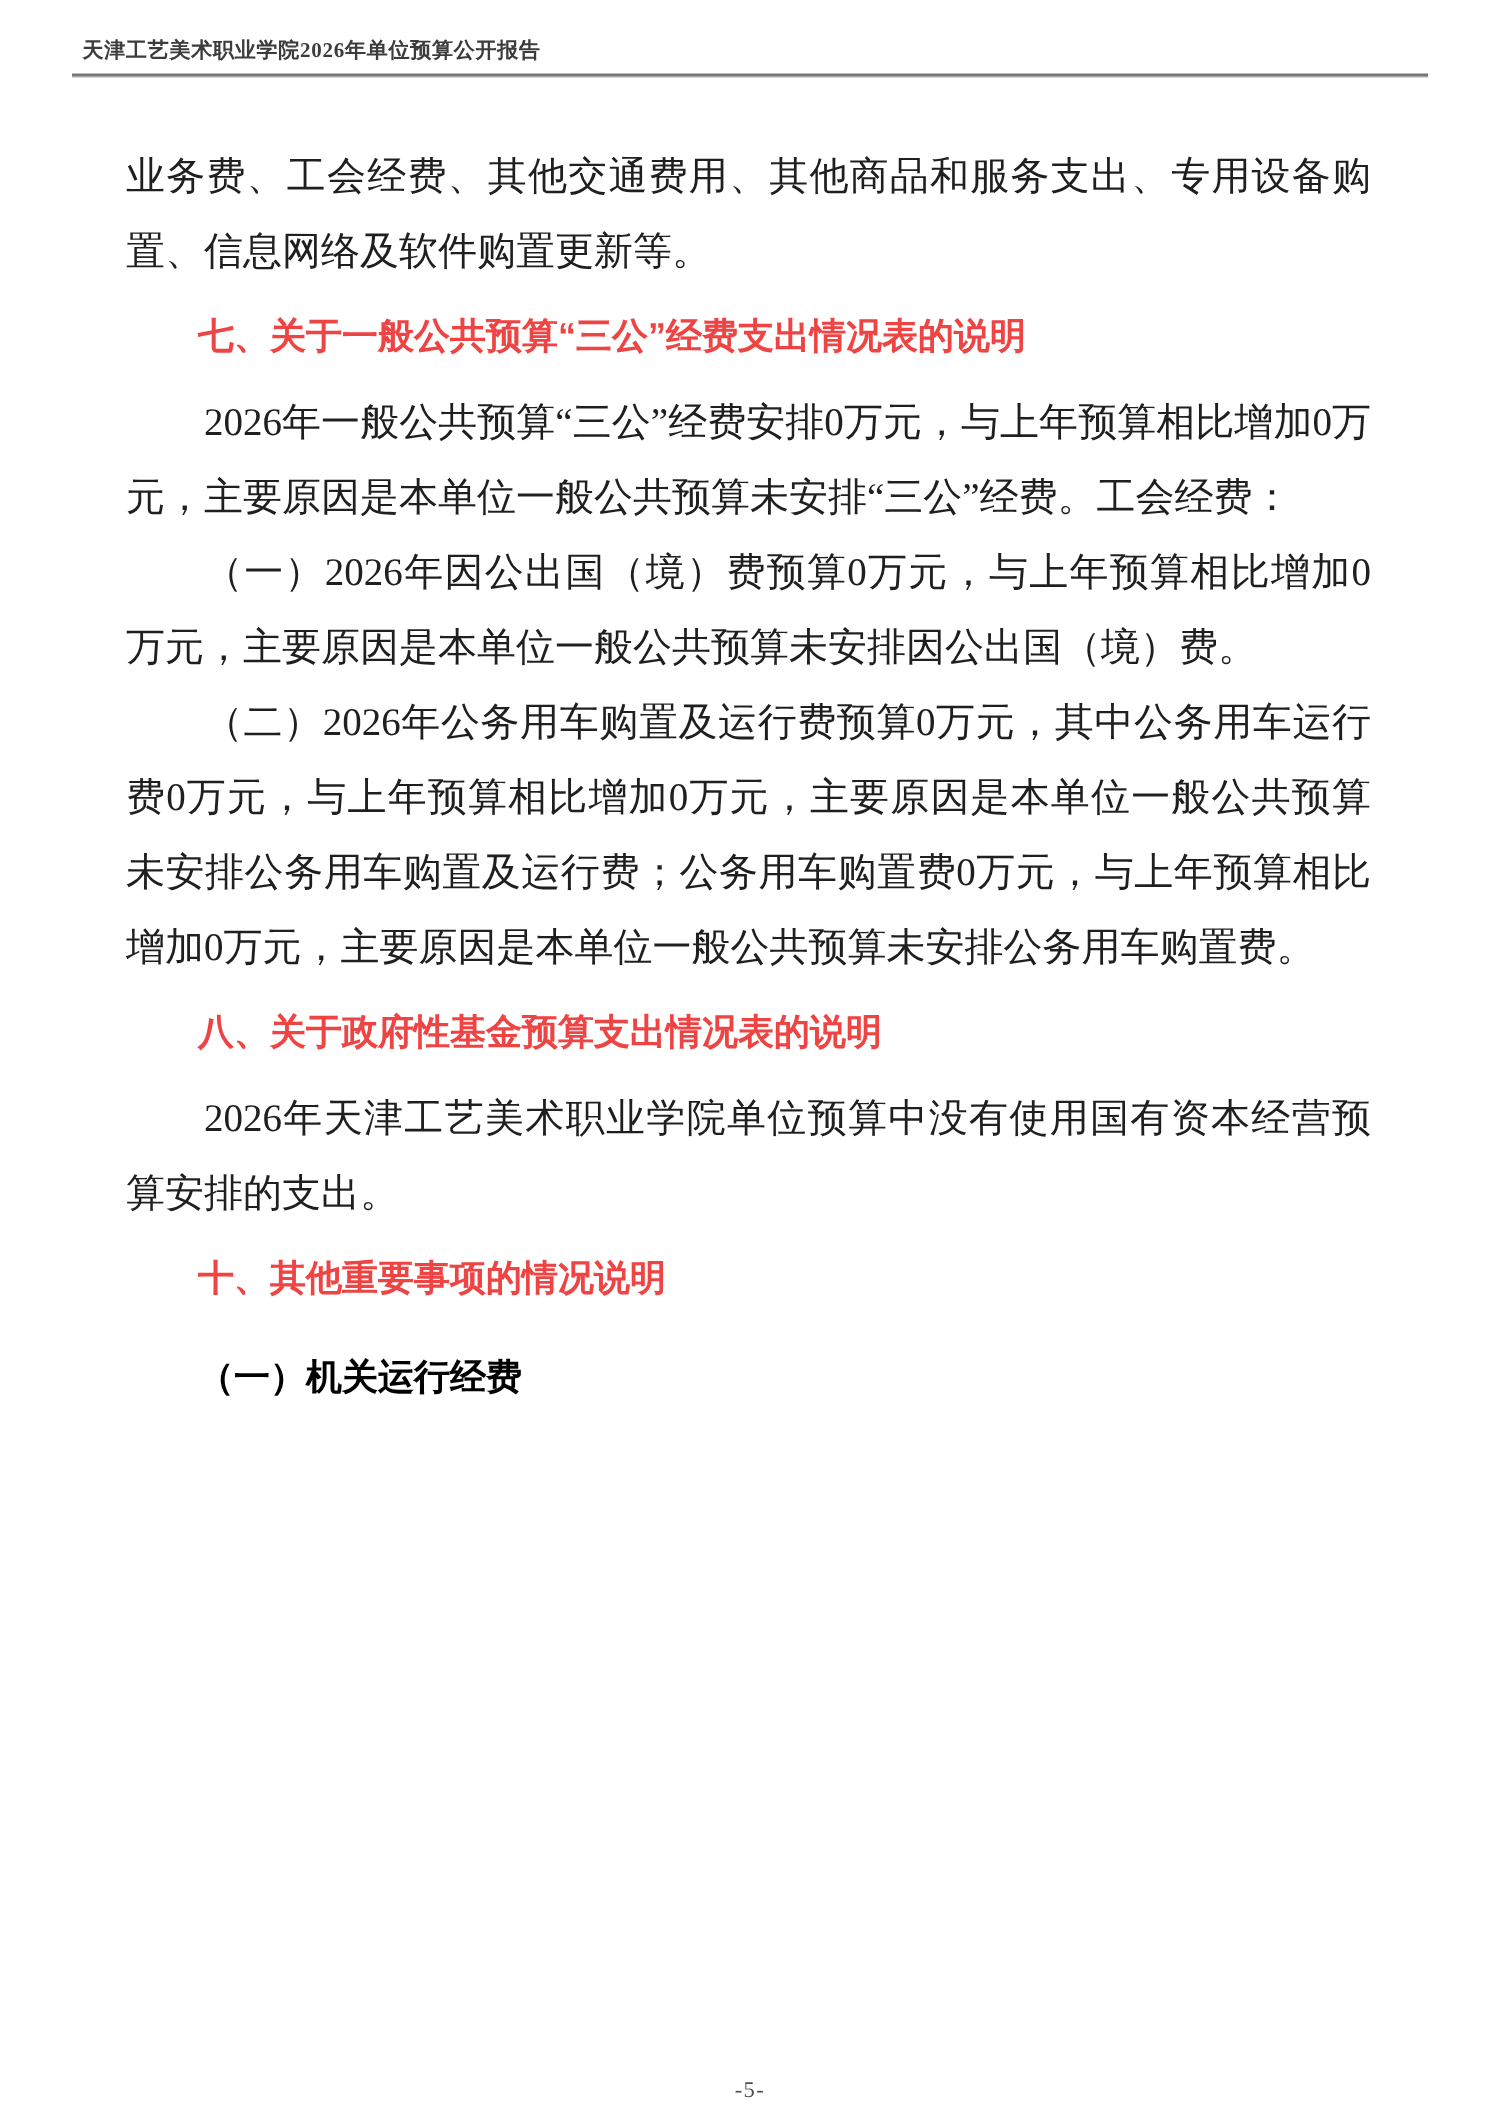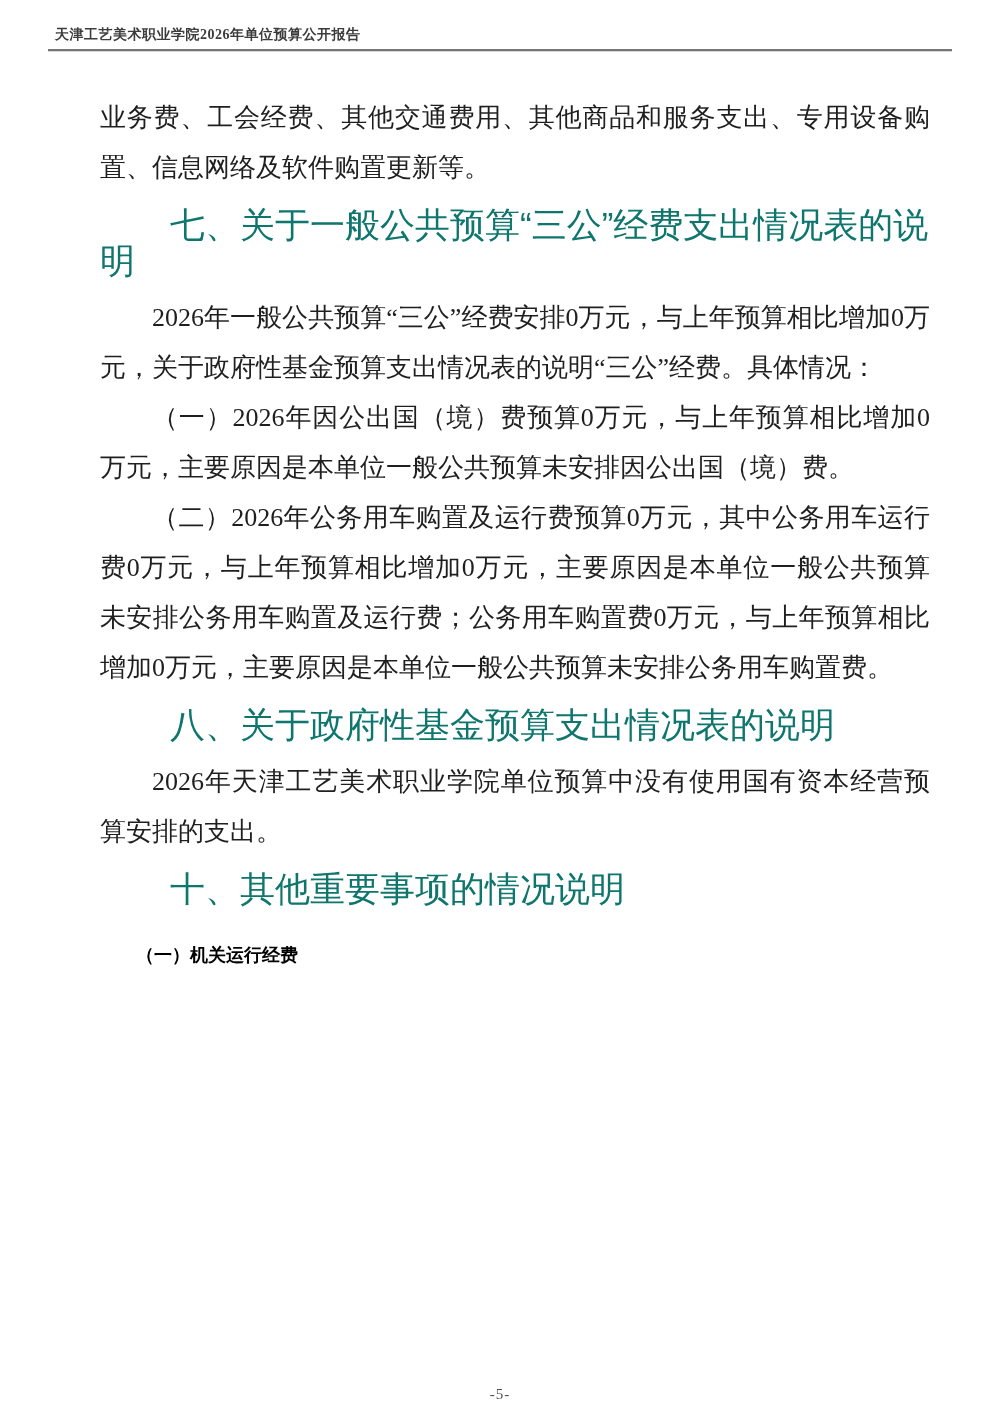--- a/index.html
+++ b/index.html
@@ -33,47 +33,47 @@
   .header-rule {
     margin-top: 5px;
     height: 2px;
     background: #767676;
     border-bottom: 1px solid #d6d6d6;
   }
   
   .page-body {
     position: absolute;
     top: 93px;
-    left: 100px;
+    left: 84px;
     width: 830px;
     font-size: 26px;
     line-height: 50px;
     color: #1f1f1f;
     text-align: justify;
     text-justify: inter-ideograph;
   }
   .para {
     margin: 0;
     text-indent: 2em;
   }
   .para.no-indent {
     text-indent: 0;
   }
   .h-section {
     font-family: "Liberation Sans", "DejaVu Sans", sans-serif;
-    font-size: 35px;
-    font-weight: normal;
-    color: #0f766e;
+    font-size: 24px;
+    font-weight: bold;
+    color: #ef4444;
     line-height: 36px;
     margin: 14px 0;
     text-indent: 2em;
     text-align: left;
   }
   .h-sub {
-    font-size: 18px;
+    font-size: 24px;
     font-weight: bold;
     color: #000000;
     line-height: 36px;
     margin: 30px 0 14px 0;
     text-indent: 2em;
     text-align: left;
     font-family: "Liberation Serif", "DejaVu Serif", serif;
   }
   
   .page-footer {
@@ -98,21 +98,21 @@
   <header class="page-header">
     <div class="header-title">天津工艺美术职业学院2026年单位预算公开报告</div>
     <div class="header-rule"></div>
   </header>
 
   <main class="page-body">
     <p class="para no-indent">业务费、工会经费、其他交通费用、其他商品和服务支出、专用设备购置、信息网络及软件购置更新等。</p>
 
     <h2 class="h-section">七、关于一般公共预算“三公”经费支出情况表的说明</h2>
 
-    <p class="para">2026年一般公共预算“三公”经费安排0万元，与上年预算相比增加0万元，关于政府性基金预算支出情况表的说明“三公”经费。具体情况：</p>
+    <p class="para">2026年一般公共预算“三公”经费安排0万元，与上年预算相比增加0万元，主要原因是本单位一般公共预算未安排“三公”经费。工会经费：</p>
 
     <p class="para">（一）2026年因公出国（境）费预算0万元，与上年预算相比增加0万元，主要原因是本单位一般公共预算未安排因公出国（境）费。</p>
 
     <p class="para">（二）2026年公务用车购置及运行费预算0万元，其中公务用车运行费0万元，与上年预算相比增加0万元，主要原因是本单位一般公共预算未安排公务用车购置及运行费；公务用车购置费0万元，与上年预算相比增加0万元，主要原因是本单位一般公共预算未安排公务用车购置费。</p>
 
 
     <h2 class="h-section">八、关于政府性基金预算支出情况表的说明</h2>
 
 
 

